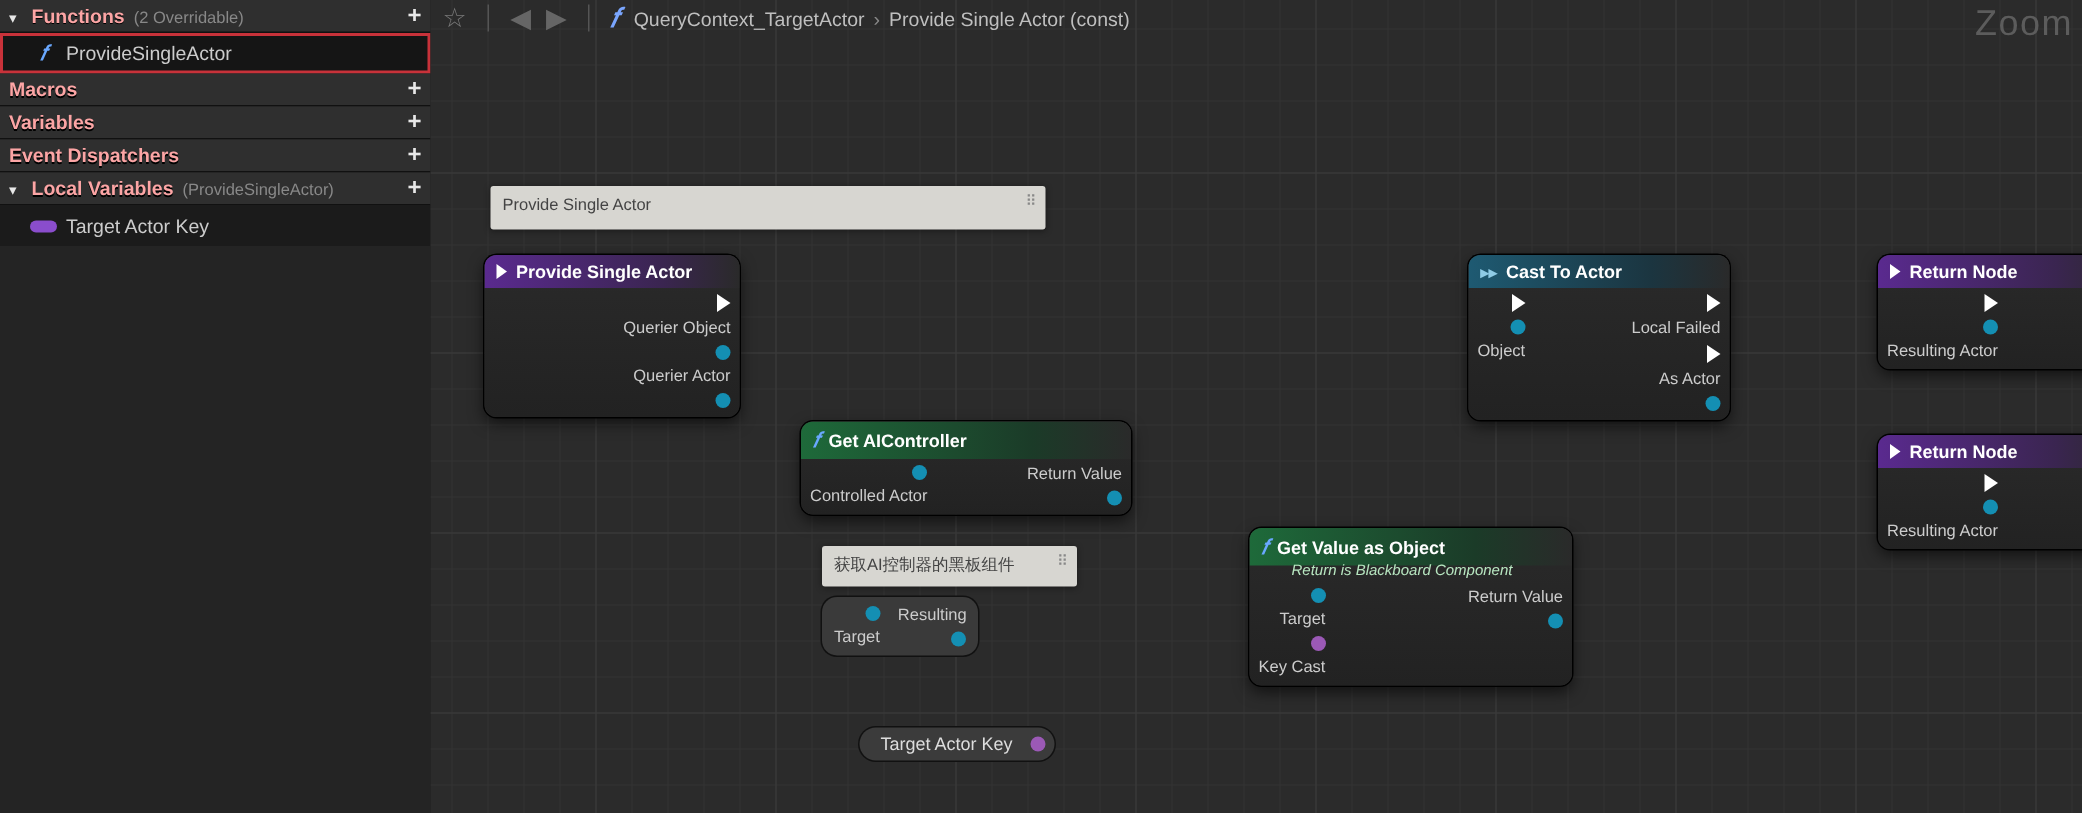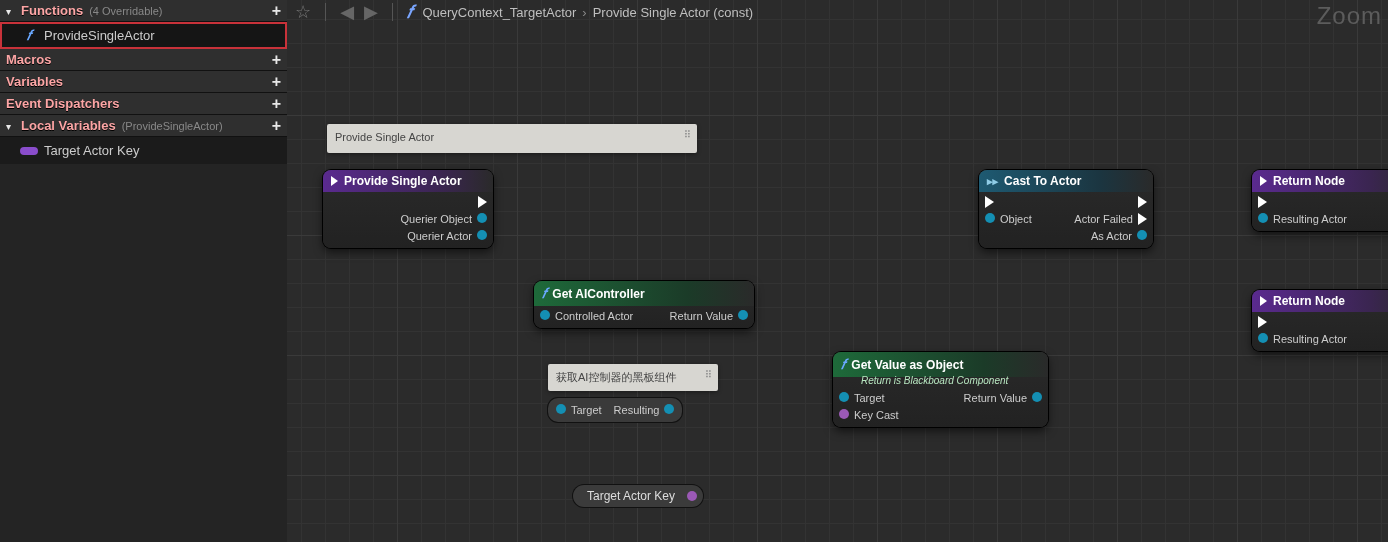--- a/index.html
+++ b/index.html
@@ -54,21 +54,21 @@
   
   .node { position: absolute; background: linear-gradient(#2a2a2a, #222); border-radius: 8px; box-shadow: 0 0 0 1px #000, 0 4px 10px rgba(0,0,0,0.6); overflow: hidden; min-width: 170px; }
   .node .head { padding: 4px 8px; display: flex; align-items: center; gap: 6px; font-size: 12px; font-weight: 600; color: #fff; }
   .head-purple { background: linear-gradient(90deg, #5a2a8f 0%, #3a2550 70%, #2a2a2a 100%); }
   .head-blue   { background: linear-gradient(90deg, #1e5a72 0%, #1b3540 70%, #2a2a2a 100%); }
   .head-green  { background: linear-gradient(90deg, #1e6a3a 0%, #1b3b28 70%, #2a2a2a 100%); }
   .node .sub { font-size: 10px; font-style: italic; color: #b7e6c0; padding: 0 8px 2px 28px; margin-top: -2px; }
   .node .body { display: flex; justify-content: space-between; padding: 4px 6px 6px; gap: 8px; font-size: 11px; color: #ccc; }
   .col { display: flex; flex-direction: column; gap: 5px; }
   .col.right { align-items: flex-end; }
-  .pin { display: flex; align-items: flex-start; gap: 5px; white-space: nowrap; }
+  .pin { display: flex; align-items: flex-end; gap: 5px; white-space: nowrap; flex-direction: column; }
   .pin .pdot { width: 10px; height: 10px; border-radius: 50%; background: #148fb3; display: inline-block; }
   .pin .pdot.purple { background: #9b59b6; }
   .pin.exec .tri { width: 0; height: 0; border-top: 6px solid transparent; border-bottom: 6px solid transparent; border-left: 9px solid #fff; }
   .col.right .pin.exec .tri { order: 2; }
   .col.right .pin .pdot { order: 2; }
   .node .head .tri-h { width: 0; height: 0; border-top: 5px solid transparent; border-bottom: 5px solid transparent; border-left: 7px solid #fff; }
   .node .head .cast-ic { color: #8fcce6; font-size: 11px; }
   
   
   .varnode { position: absolute; padding: 4px 28px 4px 14px; border-radius: 14px; background: #3b3b3b; color: #ddd; font-size: 12px; box-shadow: 0 0 0 1px #111; display: flex; align-items: center; gap: 6px; }
@@ -86,21 +86,21 @@
 </head>
 <body>
 
 <div class="root">
 
   <div class="sidebar">
     <div class="panel-header">
       <span class="title">
           <span class="caret">▾</span>
           <span class="main">Functions</span>
-          <span class="hint">(4 Overridable)</span>
+          <span class="hint">(2 Overridable)</span>
         </span>
       <span class="plus">+</span>
     </div>
     <div class="panel-body">
       <div class="panel-item selected">
         <span class="icon fn-icon">𝑓</span>
         <span>ProvideSingleActor</span>
       </div>
     </div>
     <div class="panel-header">
@@ -281,21 +281,21 @@
           <div class="pin">
               <span class="pdot"></span>
               <span>Object</span>
             </div>
         </div>
         <div class="col right">
           <div class="pin exec">
               <span class="tri"></span>
             </div>
           <div class="pin exec">
-              <span>Actor Failed</span>
+              <span>Local Failed</span>
               <span class="tri"></span>
             </div>
           <div class="pin">
               <span>As Actor</span>
               <span class="pdot"></span>
             </div>
         </div>
       </div>
     </div>
 

